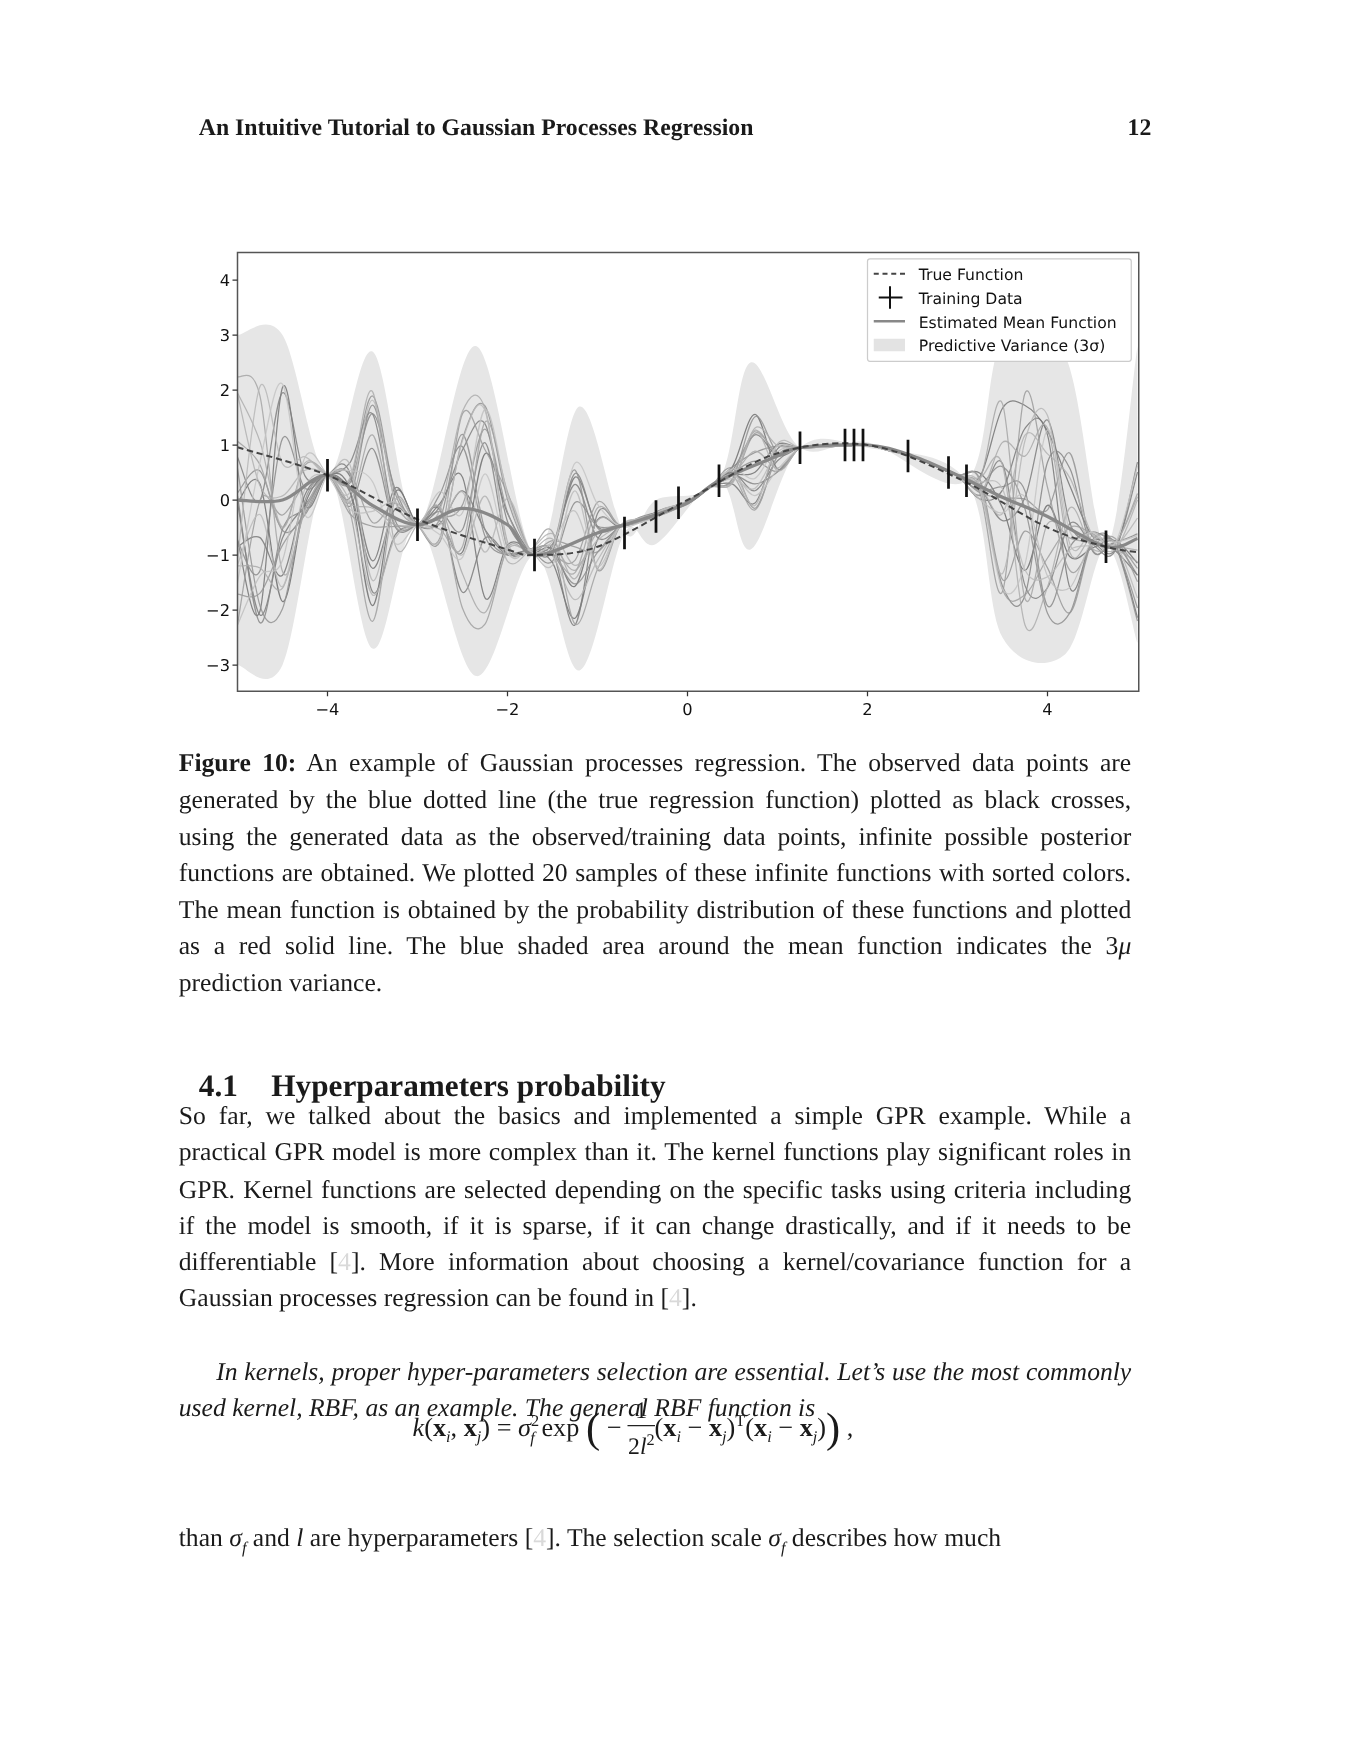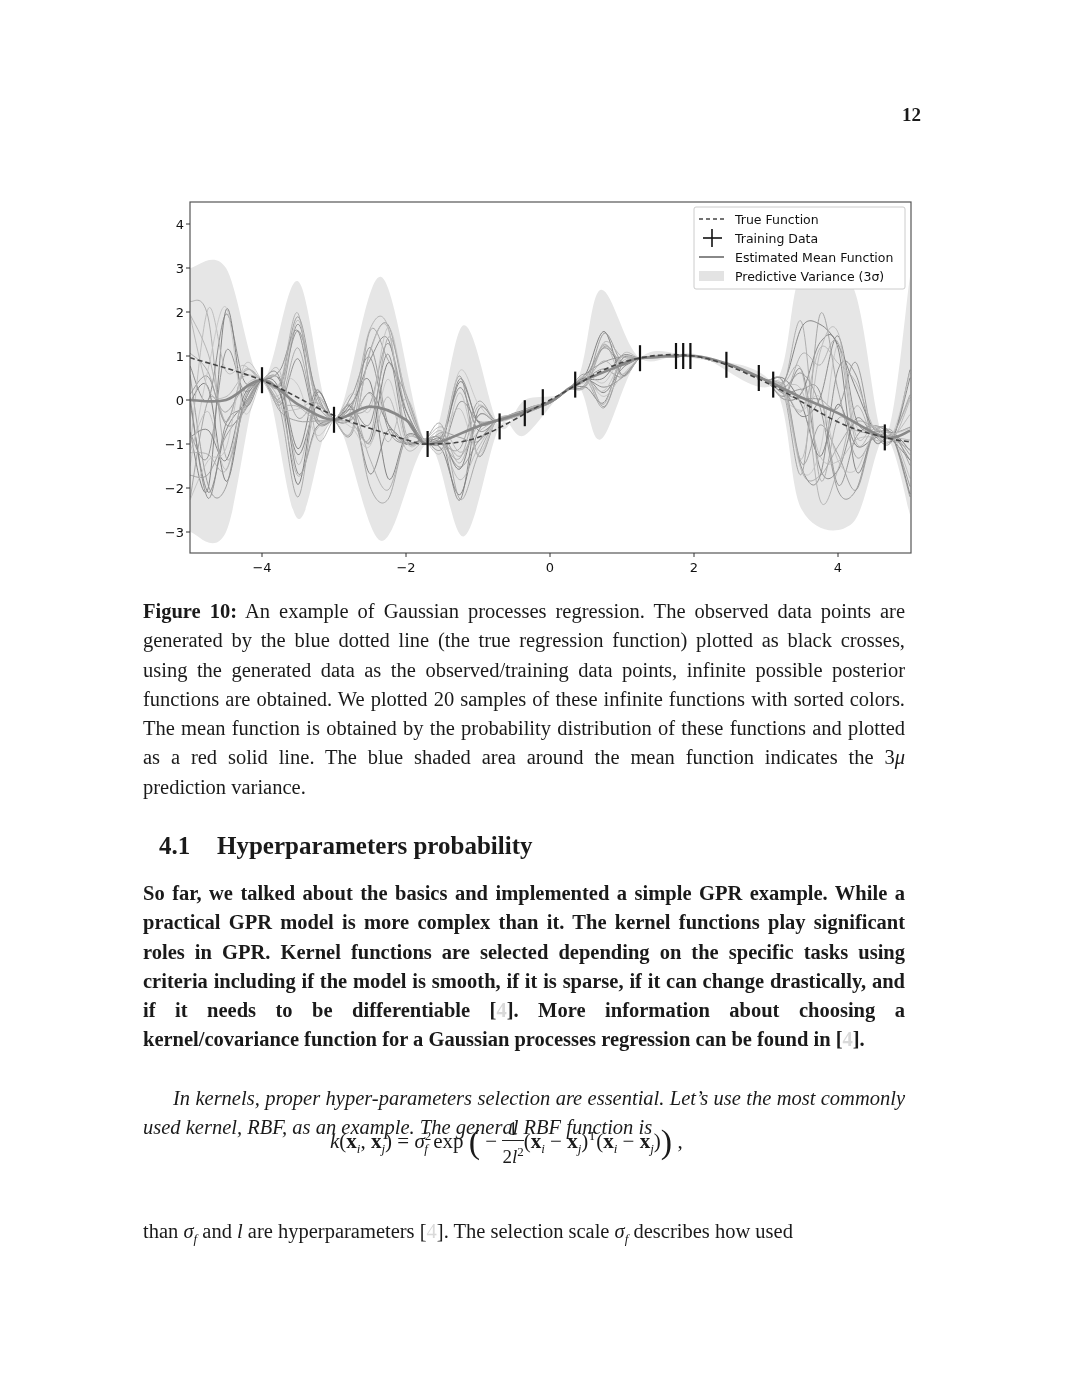--- a/index.html
+++ b/index.html
@@ -1,46 +1,47 @@
 <!DOCTYPE html>
 <html><head>
 <meta charset="utf-8">
 <style>
   html, body { margin:0; padding:0; background:#ffffff; }
   body { width:1080px; height:1397px; position:relative; overflow:hidden;
          font-family:"Liberation Serif","DejaVu Serif",serif; color:#1a1a1a; }
   .running-head { position:absolute; left:159px; top:92px; width:762px; height:26px;
          font-weight:bold; font-size:19px; }
   .running-head .title { position:absolute; left:0; top:0; }
-  .running-head .page { position:absolute; right:0; top:12px;margin-left:48px; }
+  .running-head .page { position:absolute; right:0; top:0;margin-left:48px; }
   .figure { position:absolute; left:150px; top:195px; width:780px; height:390px; }
   .figure svg { display:block; }
   .caption, .body-text { position:absolute; left:143px; width:762px; font-size:20.5px;
          line-height:29.3px; text-align:justify; }
   .caption { top:597px; }
   .caption b { font-weight:bold; }
   .section-heading { position:absolute; left:159px; top:832px; font-size:25px; font-weight:bold; }
-  .section-heading .num { display:inline-block; width:58px; }
-  .p1 { top:879px;font-weight:bold; }
+  .section-heading .num { display:inline-block; width:58px;margin-top:24px; }
+  .p1 { top:879px; }
   .p2 { top:1084px; text-indent:30px;font-style:italic; }
   .equation { position:absolute; left:330px; top:1118px; font-size:21px; white-space:nowrap; }
   .p3 { top:1217px; }
   .cite { color:#d9d9d9; }
   .frac { display:inline-block; vertical-align:middle; text-align:center; font-size:19px; }
   .frac .n { display:block; border-bottom:1px solid #222; padding:0 2px; line-height:22px; }
   .frac .d { display:block; line-height:22px;text-align:center; }
   .big { font-size:34px; vertical-align:-5px; }
   .bf { font-weight:bold; font-style:normal; }
   i { font-style:italic; }
   sub, sup { font-size:13px; }
 </style>
 </head>
 <body>
 
 <div class="running-head">
+  <span class="title">An Intuitive Tutorial to Gaussian Processes Regression</span>
   <span class="page">12</span>
 </div>
 
 <div class="figure">
   <svg id="chart" width="780" height="390" viewBox="150 195 780 390" xmlns="http://www.w3.org/2000/svg">
     <g id="band" clip-path="url(#pc)">
         <path d="M190,268 C196,268 214,249.3 226,268 C238,286.7 250,378 262,380.2 C274,382.4 286,274.59999999999997 298,281.2 C310,287.8 320.2,420.53333333333336 334,419.8 C347.8,419.06666666666666 365.19999999999993,272.76666666666665 380.79999999999995,276.8 C396.4,280.83333333333337 413.8,435.93333333333334 427.6,444 C441.40000000000003,452.06666666666666 451.6,328.1333333333333 463.6,325.2 C475.6,322.26666666666665 489.40000000000003,413.9333333333333 499.6,426.4 C509.8,438.8666666666667 512.1999999999999,406.96666666666664 524.8,400 C537.4,393.03333333333336 562.6,402.93333333333334 575.2,384.6 C587.8000000000001,366.2666666666667 589.6,294.4 600.4,290 C611.1999999999999,285.6 624.4,347.56666666666666 640,358.2 C655.6,368.8333333333333 671.8,349.4 694,353.8 C716.2,358.20000000000005 755.2,398.1666666666667 773.2,384.6 C791.2,371.03333333333336 788.8,288.9 802,272.4 C815.2,255.89999999999998 838.6000000000001,258.1 852.4000000000001,285.6 C866.2,313.1 875.1999999999999,438.8666666666667 884.8,437.4 C894.4,435.9333333333333 905.8,303.56666666666666 910,276.8 L910,514.4 C905.8,501.56666666666666 894.4,435.9333333333333 884.8,437.4 C875.1999999999999,438.8666666666667 866.2,511.1 852.4000000000001,523.2 C838.6000000000001,535.3000000000001 815.2,533.1 802,510 C788.8,486.9 791.2,409.90000000000003 773.2,384.6 C755.2,359.3 716.2,362.6 694,358.2 C671.8,353.79999999999995 655.6,344.6333333333333 640,358.2 C624.4,371.76666666666665 611.1999999999999,435.20000000000005 600.4,439.6 C589.6,444 587.8000000000001,385.33333333333337 575.2,384.6 C562.6,383.8666666666667 537.4,428.23333333333335 524.8,435.2 C512.1999999999999,442.16666666666663 509.8,409.5333333333333 499.6,426.4 C489.40000000000003,443.26666666666665 475.6,533.4666666666667 463.6,536.4 C451.6,539.3333333333333 441.40000000000003,443.26666666666665 427.6,444 C413.8,444.73333333333335 396.4,544.8333333333333 380.79999999999995,540.8 C365.19999999999993,536.7666666666667 347.8,423.4666666666667 334,419.8 C320.2,416.1333333333333 310,525.4 298,518.8 C286,512.1999999999999 274,378 262,380.2 C250,382.4 238,506.7 226,532 C214,557.3 196,532 190,532 Z" fill="#e6e6e6" stroke="none"></path>
       </g>
     <g id="samples" clip-path="url(#pc)">
         <path d="M190,402.0243621399177 C193,399.54717421124826 202,373.9633470507544 208,387.1612345679012 C214,400.359122085048 220,478.4688923182442 226,481.21168724279835 C232,483.9544821673525 238,420.45328532235936 244,403.6180041152263 C250,386.78272290809326 256,382.13688648834017 262,380.2 C268,378.2631135116598 274,374.6120679012346 280,391.9966851851852 C286,409.3813024691358 292,484.15780864197535 298,484.5077037037037 C304,484.8575987654321 310,404.8806728395062 316,394.09605555555555 C322,383.3114382716049 328,416.01235567690196 334,419.8 C340,423.58764432309806 346,413.18520101297884 352,416.82192149414374 C358,420.45864197530864 364,450.60102722380503 370,441.6203228869896 C376,432.63961855017413 382,368.1091092117759 388,362.93769547325104 C394,357.7662817347262 400,397.6390299672892 406,410.59184045584044 C412,423.54465094439166 418,435.9180988763774 424,440.65455840455843 C430,445.39101793273943 436,434.2959738669561 442,439.0105976249265 C448,443.7252213828969 454,472.7873798157946 460,468.94230095238095 C466,465.09722208896727 472,423.8508610777974 478,415.94012444444445 C484,408.0293878110915 490,421.6164976210072 496,421.47788115226336 C502,421.3392646835195 508,417.2111520909269 514,415.10842563198116 C520,413.00569917303545 526,410.8609566660134 532,408.86152239858905 C538,406.8620881311647 544,406.2569787706577 550,403.1118200274348 C556,399.9666612842119 562,394.9635672942512 568,389.99056993925143 C574,385.01757258425164 580,383.0195126466583 586,373.2738358974359 C592,363.5281591482135 598,331.20961560972177 604,331.51650944391685 C610,331.8234032781119 616,370.66795047659247 622,375.1151989026063 C628,379.5624473286202 634,361.1859795000762 640,358.2 C646,355.2140204999238 652,357.4437663465935 658,357.19932190214905 C664,356.9548774577046 670,356.92848231976836 676,356.73333333333335 C682,356.53818434689833 688,355.4264402834933 694,356.0284279835391 C700,356.63041568358483 706,358.88883072702333 712,360.3452595336077 C718,361.8016883401921 724,362.7289369798811 730,364.76700082304524 C736,366.8050646662094 742,369.99796019661636 748,372.5736425925926 C754,375.1493249885688 760,379.21411201989025 766,380.2210951989026 C772,381.228078377915 778,374.3083612368541 784,378.6155416666667 C790,382.9227220964792 796,393.1119408950617 802,406.0641777777778 C808,419.01641466049387 814,456.63022716049386 820,456.328962962963 C826,456.0276987654321 832,406.07246033554924 838,404.2565925925926 C844,402.44072484963596 850,439.7432047483381 856,445.4337565052232 C862,451.1243082621083 868,440.5470579659024 874,438.39990313390314 C880,436.25274830190386 886,430.5287224799892 892,432.55082751322755 C898,434.5729325464659 907,447.5355823633157 910,450.53253333333333" fill="none" stroke="rgb(110,110,110)" stroke-width="1" opacity="0.85"></path>
@@ -149,14 +150,14 @@
 </div>
 
 <div class="body-text p2">In kernels, proper hyper-parameters selection are essential. Let’s use the most commonly used kernel, RBF, as an example. The general RBF function is</div>
 
 <div class="equation">
   <i>k</i>(<span class="bf">x</span><sub><i>i</i></sub>, <span class="bf">x</span><sub><i>j</i></sub>) = <i>σ</i><sup>2</sup><sub style="margin-left:-7px"><i>f</i></sub> exp <span class="big">(</span> −
   <span class="frac"><span class="n">1</span><span class="d">2<i>l</i><sup>2</sup></span></span>(<span class="bf">x</span><sub><i>i</i></sub> − <span class="bf">x</span><sub><i>j</i></sub>)<sup>T</sup>(<span class="bf">x</span><sub><i>i</i></sub> − <span class="bf">x</span><sub><i>j</i></sub>)<span class="big">)</span> ,
 </div>
 
 <div class="body-text p3">
-  <span>than </span><i>σ<sub>f</sub></i><span> and </span><i>l</i><span> are hyperparameters [</span><span class="cite">4</span><span>]. The selection scale </span><i>σ<sub>f</sub></i><span> describes how used</span>
+  <span>than </span><i>σ<sub>f</sub></i><span> and </span><i>l</i><span> are hyperparameters [</span><span class="cite">4</span><span>]. The selection scale </span><i>σ<sub>f</sub></i><span> describes how much</span>
 </div>
 
 </body></html>

